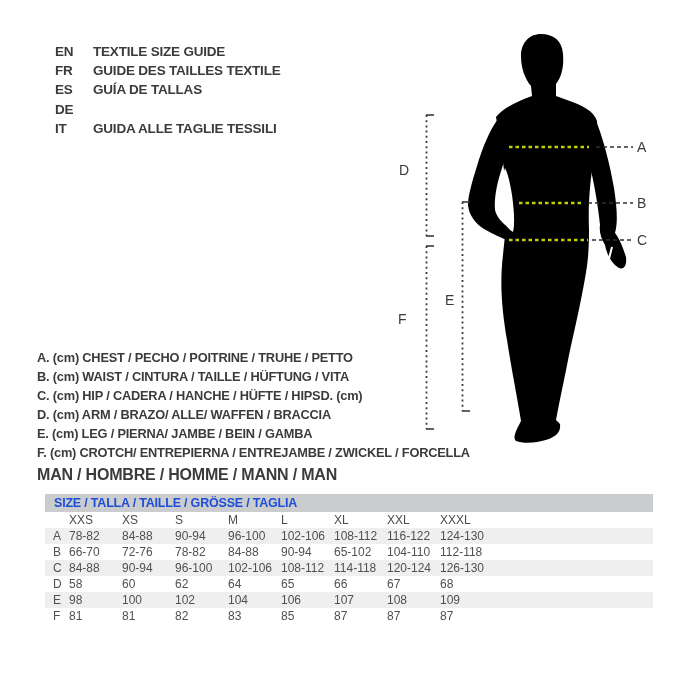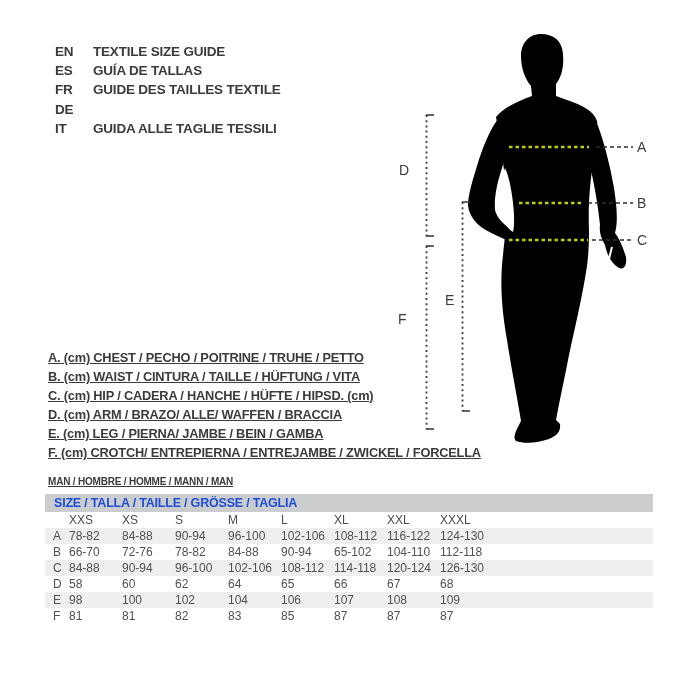--- a/index.html
+++ b/index.html
@@ -9,23 +9,23 @@
 
   
   .lang-block { position:absolute; left:55px; top:42px; }
   .lang-row { display:flex; font-size:13.5px; line-height:19.2px; font-weight:700; letter-spacing:-0.2px; color:#3b3b3d; }
   .lang-code { width:38px; flex:0 0 38px; }
 
   
   .figure { position:absolute; left:370px; top:20px; width:320px; height:450px; }
 
   
-  .measure-block { position:absolute; left:48px; top:348px;text-decoration:underline; }
+  .measure-block { position:absolute; left:37px; top:348px; }
   .measure-row { font-size:12.8px; line-height:19px; font-weight:700; letter-spacing:-0.2px; color:#3b3b3d; white-space:nowrap; }
-  .gender-row { margin-top:10px; font-size:10px; line-height:19px; font-weight:700; letter-spacing:-0.2px; color:#3b3b3d; }
+  .gender-row { margin-top:3px; font-size:16px; line-height:19px; font-weight:700; letter-spacing:-0.2px; color:#3b3b3d; }
 
   
   .size-table { position:absolute; left:45px; top:494px; width:608px; }
   .table-title { height:18px; line-height:18px; background:#cbcccd; color:#1d4ed8; font-size:12.5px; font-weight:700; letter-spacing:-0.2px; padding-left:9px; }
   .t-row { display:grid; grid-template-columns:24px repeat(8, 53px) 1fr; height:16px; align-items:center; font-size:12px; color:#4f5052; }
   .t-row.shade { background:#efeff0; }
   .t-cell { text-align:left; line-height:16px; }
   .t-key { text-align:left; padding-left:8px; font-size:12px; color:#4f5052; }
   .sizes-row .t-cell { color:#4b4b4d; }
 </style>
@@ -33,26 +33,26 @@
 <body>
 
 <div class="page">
 
   <div class="lang-block">
     <div class="lang-row">
       <span class="lang-code">EN</span>
       <span>TEXTILE SIZE GUIDE</span>
     </div>
     <div class="lang-row">
+      <span class="lang-code">FR</span>
+      <span>GUIDE DES TAILLES TEXTILE</span>
+    </div>
+    <div class="lang-row">
       <span class="lang-code">ES</span>
       <span>GUÍA DE TALLAS</span>
-    </div>
-    <div class="lang-row">
-      <span class="lang-code">FR</span>
-      <span>GUIDE DES TAILLES TEXTILE</span>
     </div>
     <div class="lang-row">
       <span class="lang-code">DE</span>
     </div>
     <div class="lang-row">
       <span class="lang-code">IT</span>
       <span>GUIDA ALLE TAGLIE TESSILI</span>
     </div>
   </div>
 

